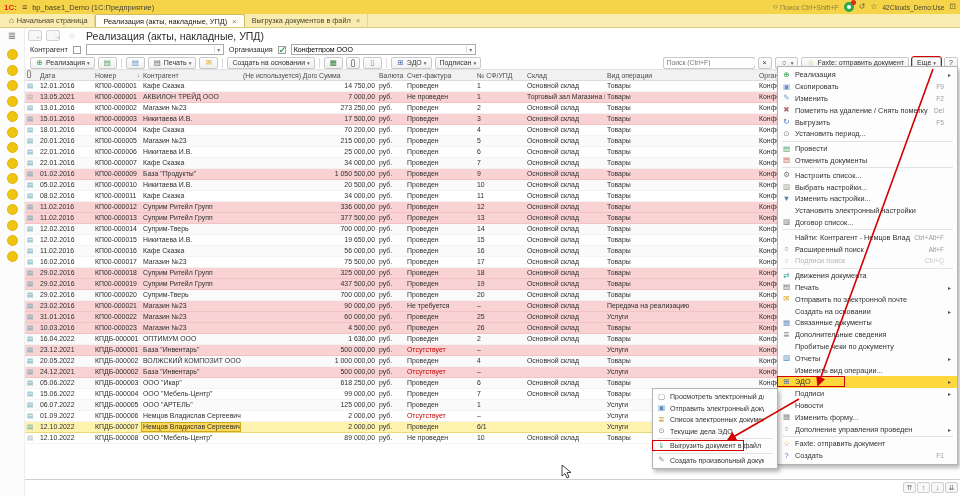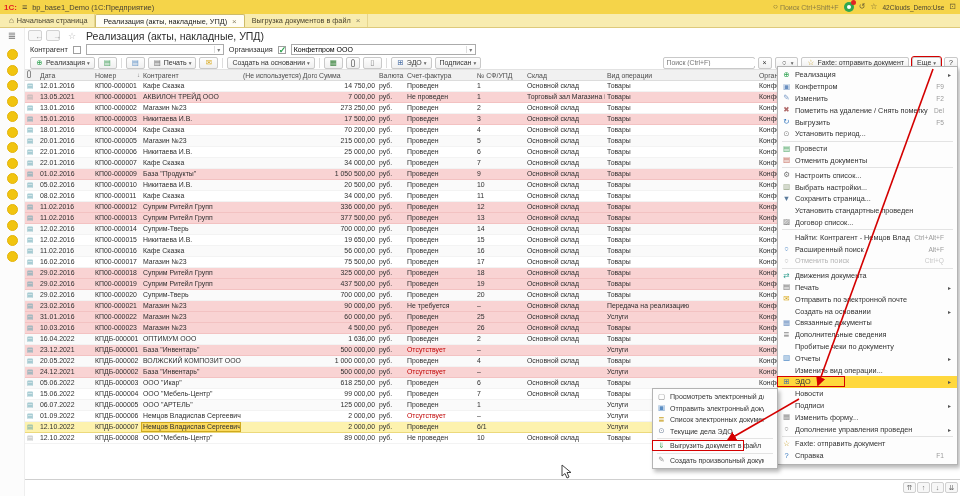--- a/index.html
+++ b/index.html
@@ -735,21 +735,21 @@
     </div>
 
   <div class="menu" id="menu">
       <div class="mi">
         <span class="ico" style="color: rgb(42, 161, 77);">⊕</span>
         <span class="lbl">Реализация</span>
         <span class="sub">▸</span>
       </div>
       <div class="mi">
         <span class="ico" style="color: rgb(106, 143, 192);">▣</span>
-        <span class="lbl">Конфетпром</span>
+        <span class="lbl">Скопировать</span>
         <span class="sc">F9</span>
         <span class="sub"></span>
       </div>
       <div class="mi">
         <span class="ico" style="color: rgb(106, 143, 192);">✎</span>
         <span class="lbl">Изменить</span>
         <span class="sc">F2</span>
         <span class="sub"></span>
       </div>
       <div class="mi">
@@ -786,26 +786,26 @@
         <span class="lbl">Настроить список...</span>
         <span class="sub"></span>
       </div>
       <div class="mi">
         <span class="ico" style="color: rgb(138, 154, 119);">▥</span>
         <span class="lbl">Выбрать настройки...</span>
         <span class="sub"></span>
       </div>
       <div class="mi">
         <span class="ico" style="color: rgb(90, 122, 154);">▼</span>
-        <span class="lbl">Сохранить страница...</span>
+        <span class="lbl">Изменить настройки...</span>
         <span class="sub"></span>
       </div>
       <div class="mi">
         <span class="ico"></span>
-        <span class="lbl">Установить стандартные проведен</span>
+        <span class="lbl">Установить электронный настройки</span>
         <span class="sub"></span>
       </div>
       <div class="mi">
         <span class="ico" style="color: rgb(119, 119, 119);">▨</span>
         <span class="lbl">Договор список...</span>
         <span class="sub"></span>
       </div>
       <div class="msep"></div>
       <div class="mi">
         <span class="ico"></span>
@@ -814,21 +814,21 @@
         <span class="sub"></span>
       </div>
       <div class="mi">
         <span class="ico" style="color: rgb(58, 122, 191);">○</span>
         <span class="lbl">Расширенный поиск</span>
         <span class="sc">Alt+F</span>
         <span class="sub"></span>
       </div>
       <div class="mi disabled">
         <span class="ico" style="color: rgb(181, 181, 181);">○</span>
-        <span class="lbl">Отменить поиск</span>
+        <span class="lbl">Подписи поиск</span>
         <span class="sc">Ctrl+Q</span>
         <span class="sub"></span>
       </div>
       <div class="msep"></div>
       <div class="mi">
         <span class="ico" style="color: rgb(47, 158, 143);">⇄</span>
         <span class="lbl">Движения документа</span>
         <span class="sub"></span>
       </div>
       <div class="mi">
@@ -872,47 +872,47 @@
         <span class="sub"></span>
       </div>
       <div class="mi hl">
         <span class="ico" style="color: rgb(74, 111, 165);">⊞</span>
         <span class="lbl">ЭДО</span>
         <span class="sub">▸</span>
         <div class="redrect" style="left: -1px; top: 0px; width: 68px; height: 11px;"></div>
       </div>
       <div class="mi">
         <span class="ico"></span>
-        <span class="lbl">Новости</span>
-        <span class="sub"></span>
-      </div>
-      <div class="mi">
-        <span class="ico"></span>
         <span class="lbl">Подписи</span>
         <span class="sub">▸</span>
+      </div>
+      <div class="mi">
+        <span class="ico"></span>
+        <span class="lbl">Новости</span>
+        <span class="sub"></span>
       </div>
       <div class="mi">
         <span class="ico" style="color: rgb(136, 136, 136);">▦</span>
         <span class="lbl">Изменить форму...</span>
         <span class="sub"></span>
       </div>
       <div class="mi">
         <span class="ico" style="color: rgb(119, 119, 119);">○</span>
         <span class="lbl">Дополнение управления проведен</span>
         <span class="sub">▸</span>
       </div>
       <div class="msep"></div>
       <div class="mi">
         <span class="ico" style="color: rgb(196, 154, 26);">☆</span>
         <span class="lbl">Faxte: отправить документ</span>
         <span class="sub"></span>
       </div>
       <div class="mi">
         <span class="ico" style="color: rgb(58, 122, 191);">?</span>
-        <span class="lbl">Справка</span>
+        <span class="lbl">Создать</span>
         <span class="sc">F1</span>
         <span class="sub"></span>
       </div>
     </div>
 
   <div class="submenu" id="submenu">
       <div class="mi">
         <span class="ico" style="color: rgb(136, 136, 136);">▢</span>
         <span class="lbl">Просмотреть электронный документ</span>
         <span class="sub"></span>

